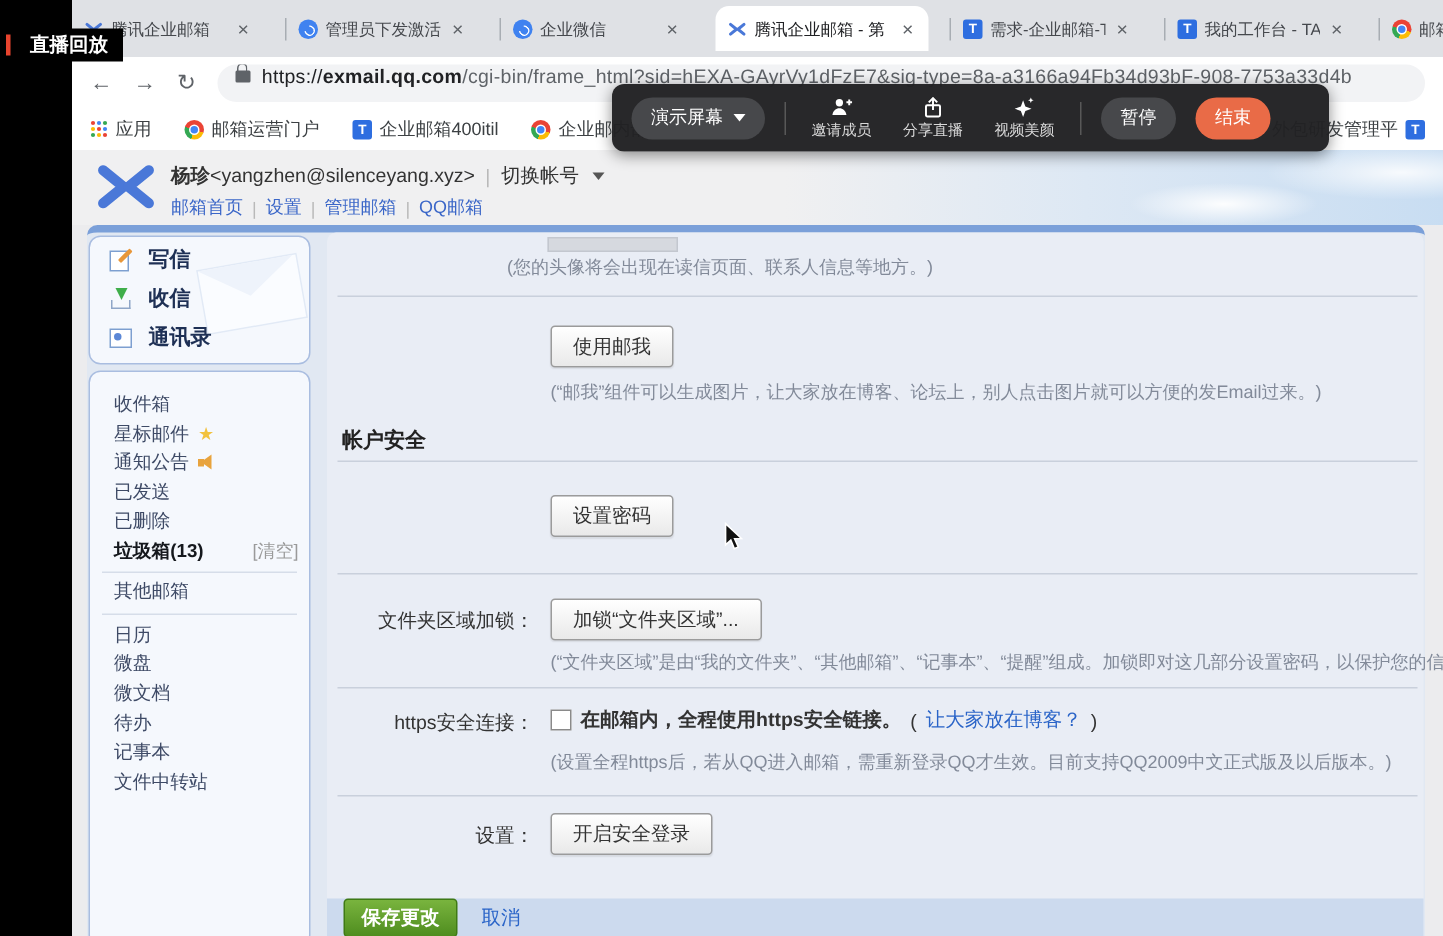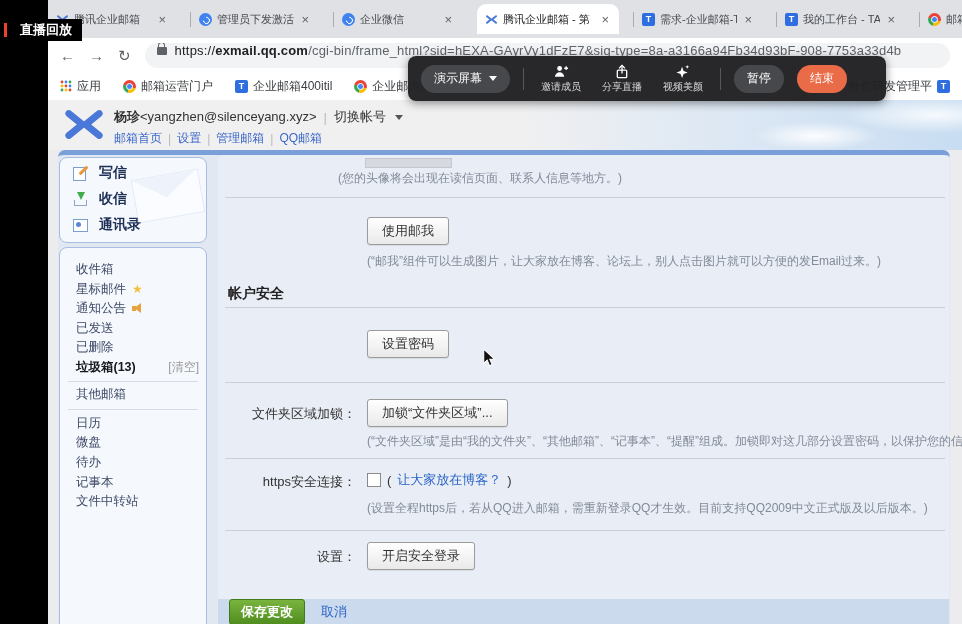--- a/index.html
+++ b/index.html
@@ -272,20 +272,21 @@
         <div class="folder"><span>通知公告</span><span class="ficon speaker-ic"></span></div>
         <div class="folder"><span>已发送</span></div>
         <div class="folder"><span>已删除</span></div>
         <div class="folder bold"><span>垃圾箱(13)</span><span class="clear-link">[清空]</span></div>
         <div class="sdiv"></div>
         <div class="folder"><span>其他邮箱</span></div>
         <div class="sdiv"></div>
         <div class="apps-list">
           <div class="app-item">日历</div>
           <div class="app-item">微盘</div>
+          <div class="app-item">微文档</div>
           <div class="app-item">待办</div>
           <div class="app-item">记事本</div>
           <div class="app-item">文件中转站</div>
         </div>
       </div>
 
       <div class="content">
         <div class="stub"></div>
         <div class="hint" style="left:120px;top:15px;">(您的头像将会出现在读信页面、联系人信息等地方。)</div>
         <div class="cdiv" style="top:42px;"></div>
@@ -300,20 +301,21 @@
         <div class="cdiv" style="top:227px;"></div>
 
         <div class="label-col" style="top:250px;">文件夹区域加锁：</div>
         <button class="btn" style="left:149px;top:244px;">加锁“文件夹区域”...</button>
         <div class="hint" style="left:149px;top:278px;">(“文件夹区域”是由“我的文件夹”、“其他邮箱”、“记事本”、“提醒”组成。加锁即对这几部分设置密码，以保护您的信息。)</div>
         <div class="cdiv" style="top:303px;"></div>
 
         <div class="label-col" style="top:318px;">https安全连接：</div>
         <div class="https-row">
           <span class="checkbox"></span>
+          <span class="bold-text">在邮箱内，全程使用https安全链接。</span>
           <span class="plain">(</span>
           <span class="link">让大家放在博客？</span>
           <span class="plain">)</span>
         </div>
         <div class="hint" style="left:149px;top:345px;">(设置全程https后，若从QQ进入邮箱，需重新登录QQ才生效。目前支持QQ2009中文正式版及以后版本。)</div>
         <div class="cdiv" style="top:375px;"></div>
 
         <div class="label-col" style="top:393px;">设置：</div>
         <button class="btn" style="left:149px;top:387px;">开启安全登录</button>
 

